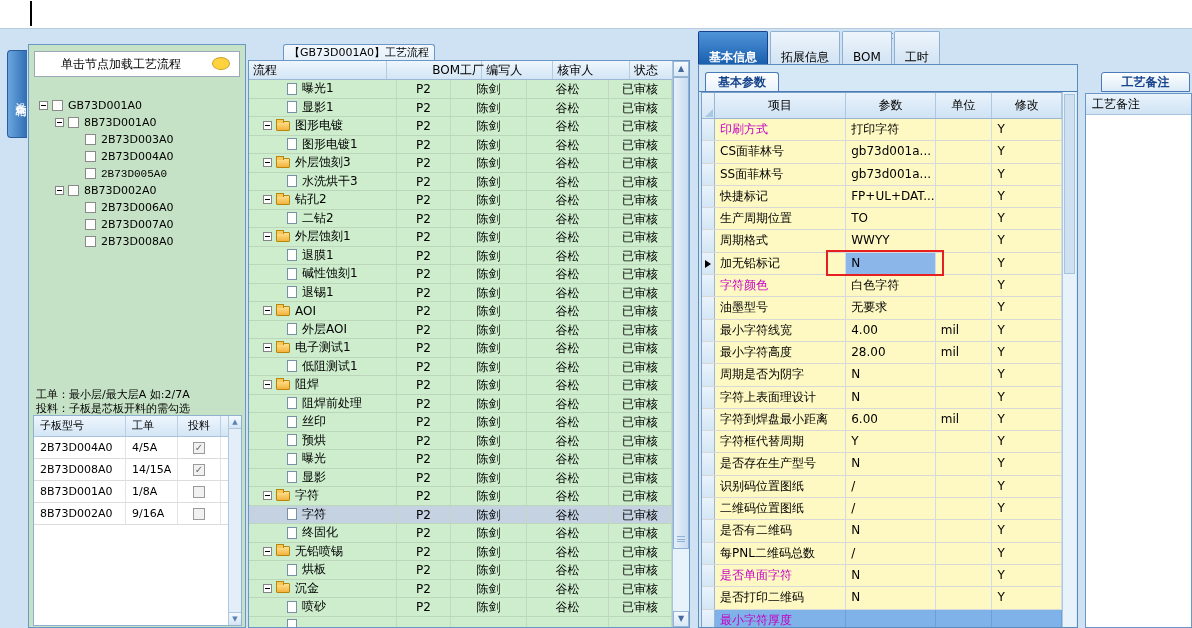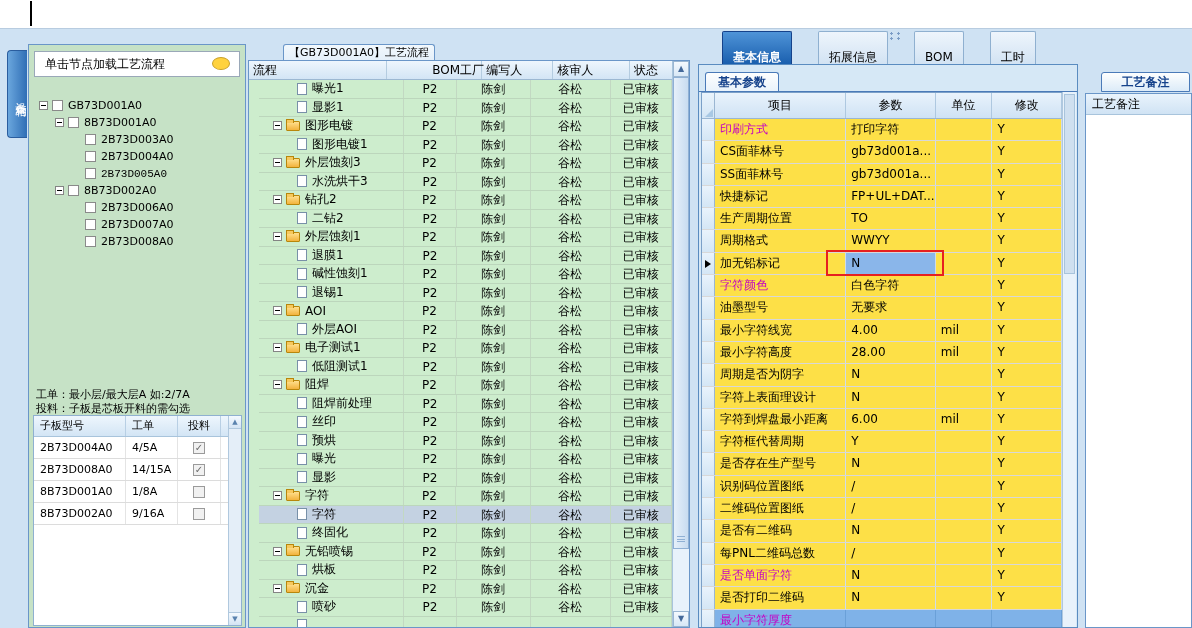--- a/index.html
+++ b/index.html
@@ -12,21 +12,21 @@
   #caret { left:30px; top:1px; width:2px; height:25px; background:#000; }
 
   #side-tab { left:7px; top:50px; width:20px; height:88px;
     background:linear-gradient(90deg,#6aa6dd,#2f6eb5); border:1px solid #2a5d9e; border-right:none;
     border-radius:4px 0 0 4px; color:#fff; writing-mode:vertical-rl; text-orientation:upright;
     text-align:center; font-size:11px; letter-spacing:1px; padding-top:4px; }
 
   
   #left-panel { left:28px; top:44px; width:218px; height:584px; background:#c6e2c6; border:1px solid #6a96c8; }
   .hint-box { position:absolute; left:5px; top:6px; right:5px; height:26px; background:#fff;
-    border:1px solid #9aa8b8; line-height:24px; padding-left:10px; font-size:12px; white-space:nowrap; }
+    border:1px solid #9aa8b8; line-height:24px; padding-left:26px; font-size:12px; white-space:nowrap; }
   .bubble { position:absolute; right:9px; top:5px; width:18px; height:13px; background:#ffd23e;
     border:1px solid #c9a02a; border-radius:50%; }
   .bubble::after { content:""; position:absolute; left:3px; bottom:-5px; border:4px solid transparent;
     border-top:5px solid #ffd23e; border-left-width:2px; border-right-width:2px; }
 
   #tree { position:absolute; left:10px; top:52px; right:4px; }
   .tree-node { height:17px; display:flex; align-items:center; white-space:nowrap; }
   .expander { width:9px; height:9px; border:1px solid #848484; background:#fff; position:relative; margin-right:4px; flex:none; }
   .expander::after { content:""; position:absolute; left:1px; right:1px; top:3px; height:1px; background:#000; }
   .node-box { width:11px; height:11px; border:1px solid #8a8a8a; background:#fff; margin-right:5px; flex:none; }
@@ -48,21 +48,21 @@
   .st-arrow.down { position:absolute; bottom:0; left:0; right:0; border-top:1px solid #b0c8de; border-bottom:none; }
 
   
   #flow-tab { left:283px; top:44px; width:152px; height:33px; background:linear-gradient(#f2f8fd,#d6e7f6);
     border:1px solid #6a96c8; border-bottom:none; border-radius:3px 3px 0 0; text-align:center;
     font-size:11px; line-height:16px; white-space:nowrap; }
   #flow-panel { left:248px; top:60px; width:442px; height:568px; background:#cdedcd; border:1px solid #6a96c8; overflow:hidden; }
   .fp-head { display:flex; height:19px; background:linear-gradient(#eef6fd,#d3e5f5); border-bottom:1px solid #9cb8d2; }
   .fp-head .c { border-right:1px solid #b4cce0; line-height:18px; padding-left:4px; font-size:12px; white-space:nowrap; }
   .h-name { width:148px; } .h-factory { width:54px;margin-left:41px; } .h-writer { width:76px; } .h-reviewer { width:82px; } .h-status { width:63px; }
-  #fp-body { position:absolute; left:0; top:19px; right:17px; bottom:0; overflow:hidden;margin-left:10px; }
+  #fp-body { position:absolute; left:0; top:19px; right:17px; bottom:0; overflow:hidden; }
   .flow-row { display:flex; height:18.5px; border-bottom:1px solid #bcd6bc; }
   .flow-row.selected { background:#c4d2e2; }
   .f-name { width:148px; display:flex; align-items:center; border-right:1px solid #c2d8c2; overflow:hidden; }
   .flow-row.folder .f-name { padding-left:14px; }
   .flow-row.doc .f-name { padding-left:38px; }
   .f-label { font-size:12px; white-space:nowrap; }
   .f-cell { border-right:1px solid #c2d8c2; text-align:center; line-height:18px; font-size:12px; white-space:nowrap; overflow:hidden; }
   .f-factory { width:54px; } .f-writer { width:76px; } .f-reviewer { width:82px; } .f-status { width:63px; }
   .icon-folder { width:14px; height:10px; background:linear-gradient(#ffe08e,#f2b33d); border:1px solid #b8860b;
     border-radius:1px; margin-right:5px; position:relative; flex:none; }
@@ -77,36 +77,36 @@
     background:linear-gradient(90deg,#e6f0fa,#c8dcf0); border:1px solid #8fb0d4; }
   .thumb-grip { position:absolute; left:3px; right:3px; bottom:6px; height:6px;
     border-top:1px solid #8fb0d4; border-bottom:1px solid #8fb0d4; }
   .thumb-grip::after { content:""; position:absolute; left:0; right:0; top:2px; height:1px; background:#8fb0d4; }
 
   
   #right-panel { left:698px; top:44px; width:380px; height:584px; }
   .rp-tabs { position:absolute; left:0; top:0; right:0; height:20px; display:flex; align-items:flex-end; }
   .rp-tab { height:20px; line-height:19px; padding:16px 10px; font-size:12px;
     background:linear-gradient(#eef5fc,#d2e3f3); border:1px solid #8fb0d0; border-bottom:none;
-    border-radius:2px 2px 0 0; margin-right:2px; white-space:nowrap;margin-left:24px; }
+    border-radius:2px 2px 0 0; margin-right:2px; white-space:nowrap; }
   .rp-tab.active { background:linear-gradient(#4f94d8,#1a5fae); color:#fff; font-weight:bold; border-color:#15428b; }
   #rp-content { position:absolute; left:0; top:20px; right:0; bottom:0; background:#d6e8f6; border:1px solid #5a8cc0; }
   #sub-tab { position:absolute; left:6px; top:7px; width:74px; height:20px;
     background:linear-gradient(#fdfefe,#e8f2fb); border:1px solid #4a7ab8; border-bottom:none;
     border-radius:3px 3px 0 0; text-align:center; line-height:19px; font-weight:bold; color:#15428b; font-size:12px; }
   #sub-line { position:absolute; left:0; right:0; top:26px; height:1px; background:#4a7ab8; }
   #param-table { position:absolute; left:2px; top:27px; width:362px; bottom:0; background:#fff;
     border:1px solid #7ba0c8; border-bottom:none; overflow:hidden; }
   .pt-head { display:flex; height:26px; background:linear-gradient(#e9f3fc,#cfe2f4); border-bottom:1px solid #9ab6d2; }
   .pt-head .c { border-right:1px solid #aec8e0; text-align:center; line-height:25px; font-size:12px; }
   .p-ind { width:13px; background:linear-gradient(#e9f3fc,#d4e6f5); border-right:1px solid #9ab6d2; position:relative; flex:none; }
   .pt-head .p-ind::after { content:""; position:absolute; right:1px; bottom:1px;
     border-left:8px solid transparent; border-bottom:8px solid #a8c8e4; }
   .p-item { width:132px; } .p-value { width:90px; } .p-unit { width:57px; } .p-mod { width:70px; }
-  .param-row { display:flex; height:22.3px; border-bottom:1px solid #d8d8d8; background:#fde047; }
+  .param-row { display:flex; height:22.3px; border-bottom:1px solid #d8d8d8; background:#fef9c3; }
   .param-row .cell { border-right:1px solid #d0dce8; padding-left:5px; line-height:21px; font-size:12px;
     overflow:hidden; white-space:nowrap; }
   .param-row.magenta .p-item { color:#c400c4; }
   .p-ind.active::after { content:""; position:absolute; left:3px; top:7px;
     border-left:6px solid #000; border-top:4px solid transparent; border-bottom:4px solid transparent; }
   .param-row.hl .p-value { background:#8ab6ea; position:relative; overflow:visible; }
   .redbox { position:absolute; left:-20px; top:-3px; width:118px; height:26px; border:2px solid #e62020; z-index:9; }
   .param-row.partial { background:#7fb2e8; }
   .param-row.partial .cell { border-right-color:#6aa0d8; }
   #rp-scroll { position:absolute; right:1px; top:27px; bottom:0; width:14px; background:#e8f2fb; border-left:1px solid #b0c8de; }

